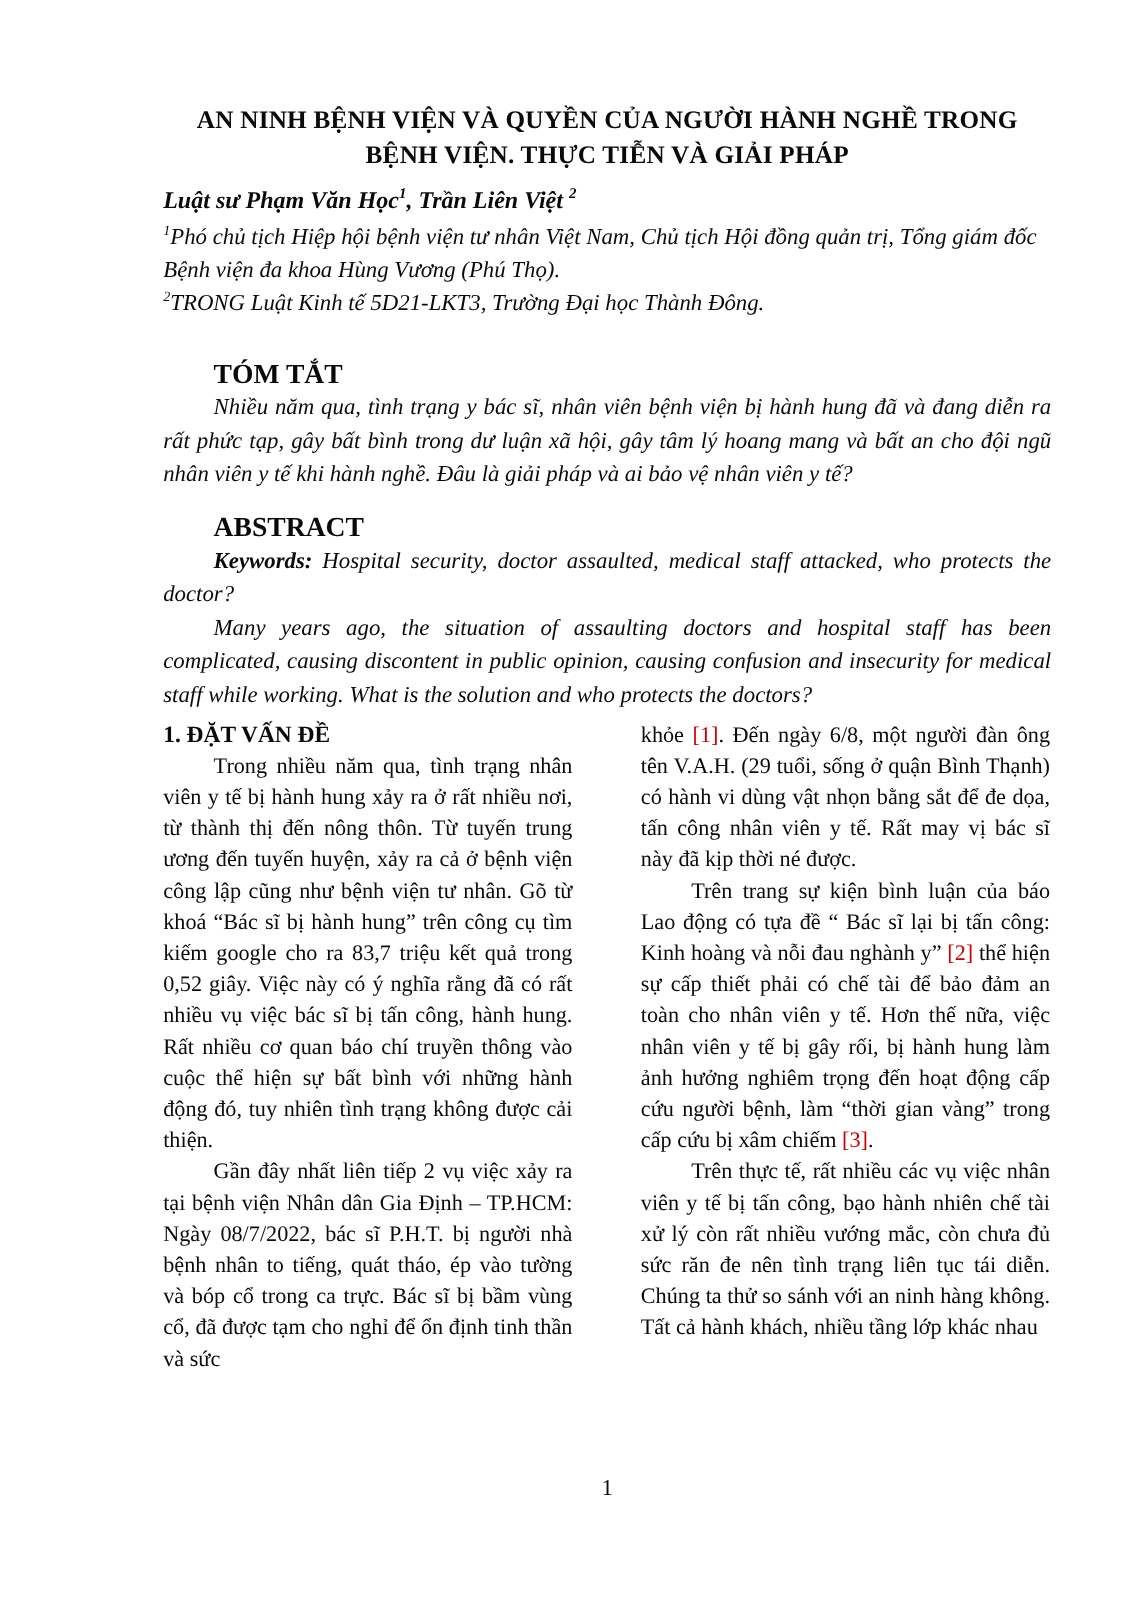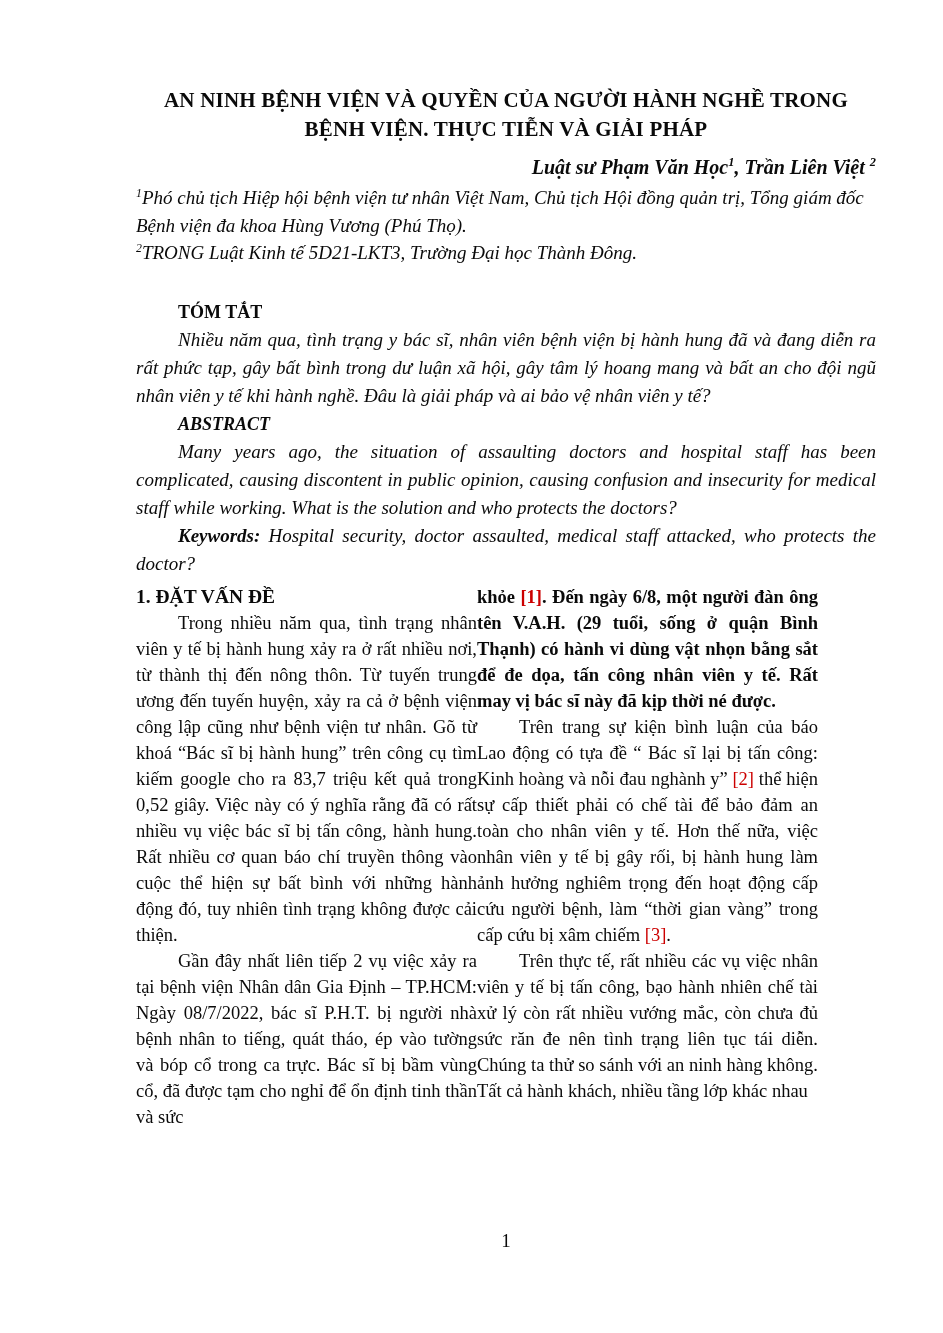--- a/index.html
+++ b/index.html
@@ -15,69 +15,68 @@
 
   .title {
     text-align:center;
     font-weight:bold;
     font-size:21px;
     line-height:29px;
     letter-spacing:0.2px;
   }
   .authors {
     margin-top:10px;
-    text-align:right;
     font-weight:bold;
     font-style:italic;
     font-size:20px;
     line-height:26px;
   }
   .affils {
     margin-top:4px;
     text-align:left;
     font-style:italic;
     font-size:19px;
     line-height:27.5px;
   }
   sup { font-size:0.62em; line-height:0; }
 
   .abs-heading {
     margin-top:31px;
     padding-left:42px;
     font-weight:bold;
-    font-size:18px;
+    font-size:23px;
     line-height:28px;
   }
-  .abs-heading.en { margin-top:0;font-style:italic; }
+  .abs-heading.en { margin-top:16px; }
   .abs-para {
     margin:0;
     font-size:19px;
     line-height:28px;
     text-align:justify;
     text-indent:42px;
   }
   .italic { font-style:italic; }
   .bold-italic { font-weight:bold; font-style:italic; }
 
   .section-heading {
     margin-top:8px;
     font-weight:bold;
     font-size:19.5px;
     line-height:26px;
   }
-  .cols { display:flex; }
+  .cols { display:flex; gap:57px; }
   .col { width:341px; }
   .col p {
     margin:0;
     font-size:18.5px;
     line-height:26px;
     text-align:justify;
     text-indent:42px;
   }
-  .col p.cont { text-indent:0;font-weight:bold; }
+  .col p.cont { text-indent:0; }
   .cite { color:var(--cite-color, #cc0000); }
 
   .pageno {
     position:absolute;
     left:136px; top:1230px;
     width:740px;
     text-align:center;
     font-size:19px;
   }
 </style>
@@ -95,22 +94,22 @@
 
     <div class="affils">
       <sup>1</sup><span>Phó chủ tịch Hiệp hội bệnh viện tư nhân Việt Nam, Chủ tịch Hội đồng quản trị, Tổng giám đốc Bệnh viện đa khoa Hùng Vương (Phú Thọ).</span><br>
       <sup>2</sup><span>TRONG Luật Kinh tế 5D21-LKT3, Trường Đại học Thành Đông.</span>
     </div>
 
     <div class="abs-heading">TÓM TẮT</div>
     <p class="abs-para italic">Nhiều năm qua, tình trạng y bác sĩ, nhân viên bệnh viện bị hành hung đã và đang diễn ra rất phức tạp, gây bất bình trong dư luận xã hội, gây tâm lý hoang mang và bất an cho đội ngũ nhân viên y tế khi hành nghề. Đâu là giải pháp và ai bảo vệ nhân viên y tế?</p>
 
     <div class="abs-heading en">ABSTRACT</div>
+    <p class="abs-para"><span class="bold-italic">Keywords:</span><span class="italic"> Hospital security, doctor assaulted, medical staff attacked, who protects the doctor?</span></p>
     <p class="abs-para italic">Many years ago, the situation of assaulting doctors and hospital staff has been complicated, causing discontent in public opinion, causing confusion and insecurity for medical staff while working. What is the solution and who protects the doctors?</p>
-    <p class="abs-para"><span class="bold-italic">Keywords:</span><span class="italic"> Hospital security, doctor assaulted, medical staff attacked, who protects the doctor?</span></p>
 
     <div class="cols">
       <div class="col">
         <div class="section-heading" style="margin-top:6px">1. ĐẶT VẤN ĐỀ</div>
         <p>Trong nhiều năm qua, tình trạng nhân viên y tế bị hành hung xảy ra ở rất nhiều nơi, từ thành thị đến nông thôn. Từ tuyến trung ương đến tuyến huyện, xảy ra cả ở bệnh viện công lập cũng như bệnh viện tư nhân. Gõ từ khoá “Bác sĩ bị hành hung” trên công cụ tìm kiếm google cho ra 83,7 triệu kết quả trong 0,52 giây. Việc này có ý nghĩa rằng đã có rất nhiều vụ việc bác sĩ bị tấn công, hành hung. Rất nhiều cơ quan báo chí truyền thông vào cuộc thể hiện sự bất bình với những hành động đó, tuy nhiên tình trạng không được cải thiện.</p>
         <p>Gần đây nhất liên tiếp 2 vụ việc xảy ra tại bệnh viện Nhân dân Gia Định – TP.HCM: Ngày 08/7/2022, bác sĩ P.H.T. bị người nhà bệnh nhân to tiếng, quát tháo, ép vào tường và bóp cổ trong ca trực. Bác sĩ bị bầm vùng cổ, đã được tạm cho nghỉ để ổn định tinh thần và sức</p>
       </div>
       <div class="col" style="padding-top:6px">
         <p class="cont"><span>khỏe </span><span class="cite">[1]</span><span>. Đến ngày 6/8, một người đàn ông tên V.A.H. (29 tuổi, sống ở quận Bình Thạnh) có hành vi dùng vật nhọn bằng sắt để đe dọa, tấn công nhân viên y tế. Rất may vị bác sĩ này đã kịp thời né được.</span></p>
         <p><span>Trên trang sự kiện bình luận của báo Lao động có tựa đề “ Bác sĩ lại bị tấn công: Kinh hoàng và nỗi đau nghành y” </span><span class="cite">[2]</span><span> thể hiện sự cấp thiết phải có chế tài để bảo đảm an toàn cho nhân viên y tế. Hơn thế nữa, việc nhân viên y tế bị gây rối, bị hành hung làm ảnh hưởng nghiêm trọng đến hoạt động cấp cứu người bệnh, làm “thời gian vàng” trong cấp cứu bị xâm chiếm </span><span class="cite">[3]</span><span>.</span></p>

